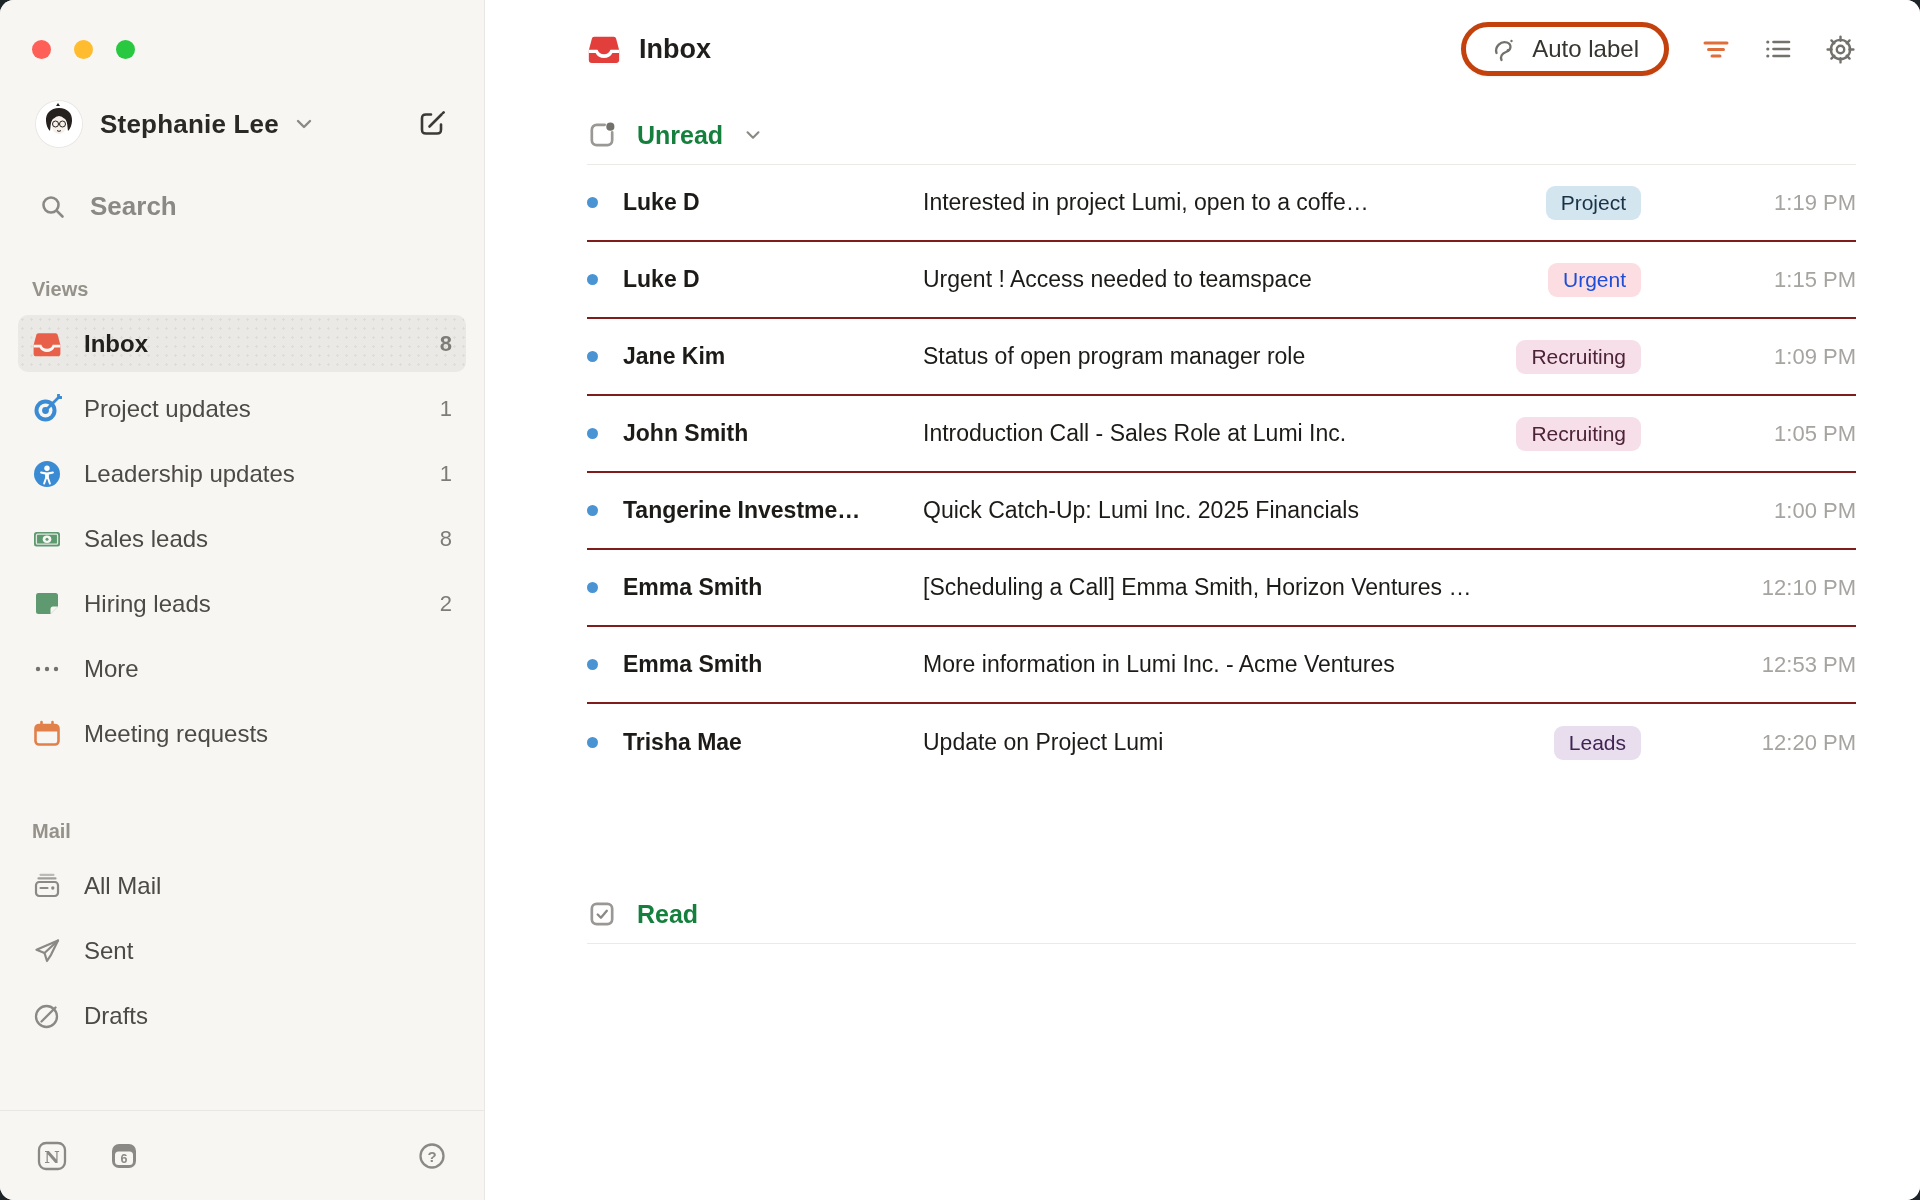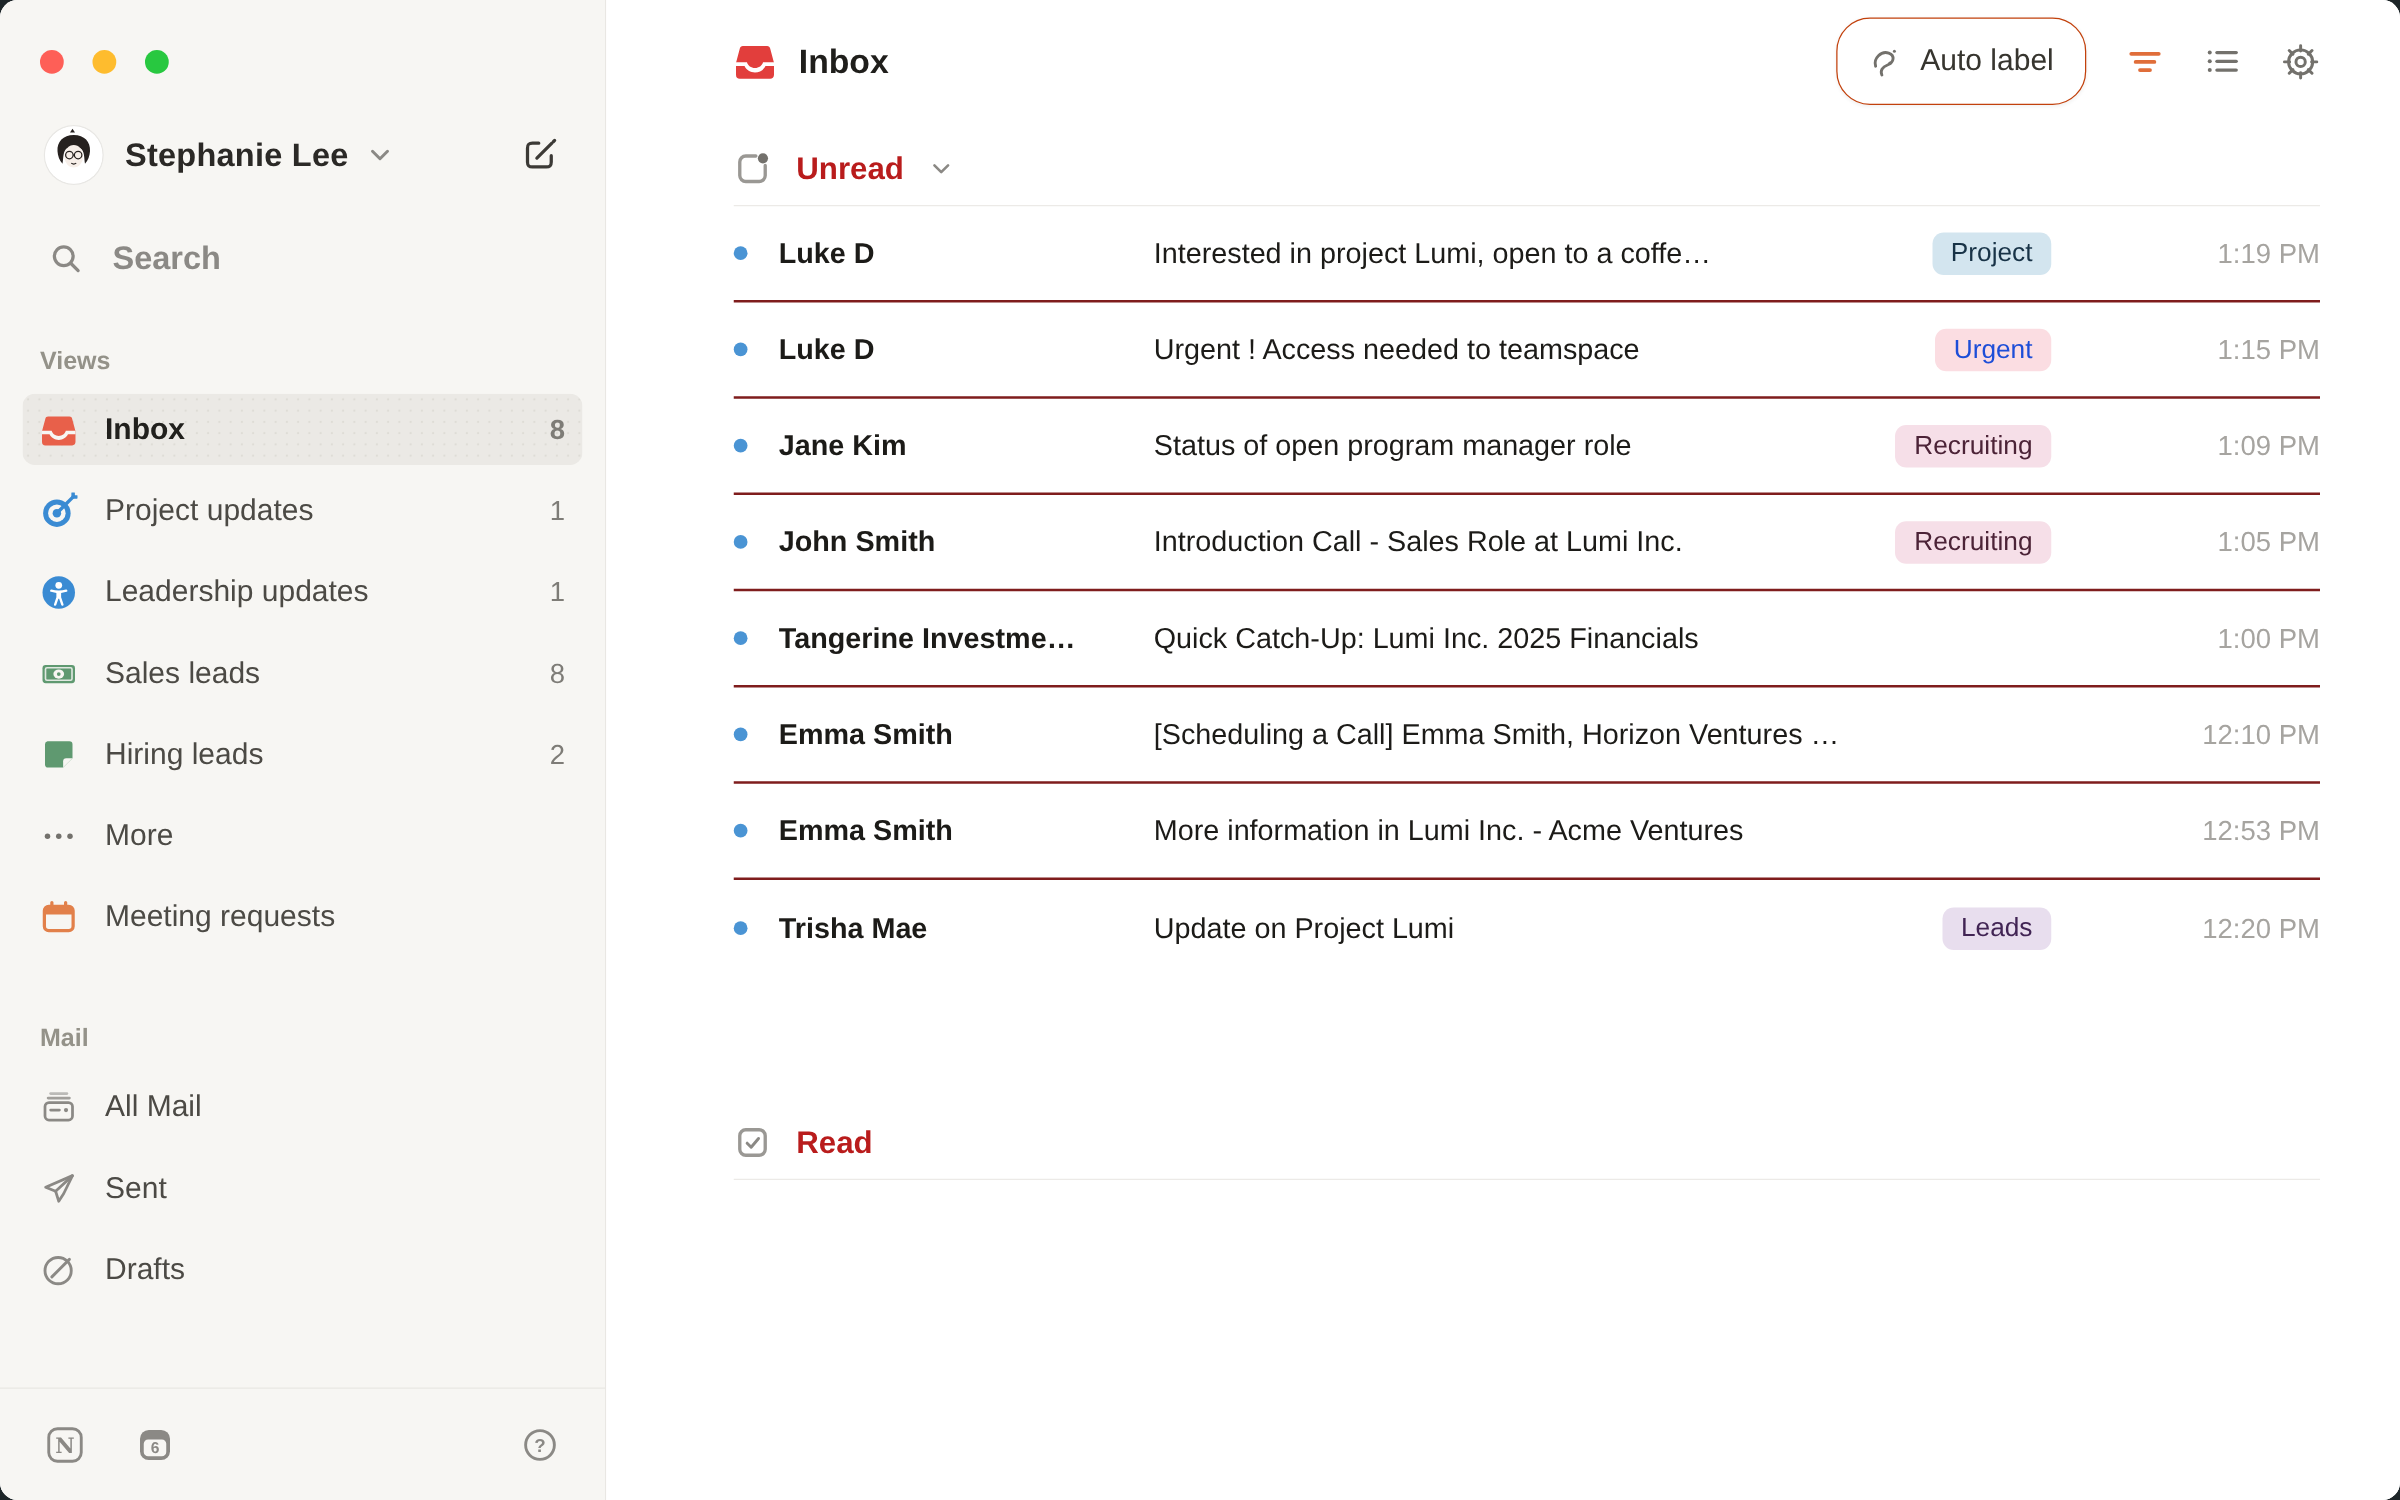--- a/index.html
+++ b/index.html
@@ -26,25 +26,25 @@
   .sidebar-bottom { margin-top:auto; border-top:1px solid #e9e7e3; height:90px; display:flex; align-items:center; padding:0 36px; gap:40px; }
   .sb-ic { display:flex; cursor:pointer; }
   .help { margin-left:auto; }
 
   
   .main { flex:1; background:#fff; display:flex; flex-direction:column; padding:0 64px 0 102px; }
   .main-header { display:flex; align-items:center; height:98px; }
   .main-title { display:flex; align-items:center; gap:18px; }
   .main-title h1 { font-size:27px; font-weight:700; color:#1f1e1b; }
   .controls { margin-left:auto; display:flex; align-items:center; gap:32px; }
-  .pill { display:flex; align-items:center; gap:13px; height:70px; border:1px solid #c2410c; border-radius:27px; padding:0 25px; background:#fff; box-shadow:0 1px 3px rgba(0,0,0,.05); font-size:24px; color:#37352f; cursor:pointer; }
+  .pill { display:flex; align-items:center; gap:13px; height:54px; border:5px solid #c2410c; border-radius:27px; padding:0 25px; background:#fff; box-shadow:0 1px 3px rgba(0,0,0,.05); font-size:24px; color:#37352f; cursor:pointer; }
   .icon-btn { display:flex; cursor:pointer; }
 
   .list-header { display:flex; align-items:center; height:58px; margin-top:8px; gap:20px; cursor:pointer; }
-  .list-header .lh-label { font-size:25px; font-weight:700; color:#b91c1c; }
+  .list-header .lh-label { font-size:25px; font-weight:700; color:#15803d; }
   .hr { border-bottom:1px solid #eceae7; }
 
   .email-row { display:flex; align-items:center; height:77px; border-bottom:2px solid #7f1d1d; cursor:pointer; }
   .email-row:last-child { border-bottom:none; }
   .dotcol { width:36px; display:flex; }
   .udot { width:11px; height:11px; border-radius:50%; background:#4a94d4; }
   .sender { width:300px; font-size:23px; font-weight:700; color:#1c1b18; white-space:nowrap; overflow:hidden; text-overflow:ellipsis; }
   .subject { flex:1; font-size:23px; font-weight:500; color:#1c1b18; white-space:nowrap; overflow:hidden; text-overflow:ellipsis; padding-right:24px; }
   .badge { height:34px; border-radius:9px; padding:0 15px; display:flex; align-items:center; font-size:21px; font-weight:500; margin-right:30px; white-space:nowrap; }
   .time { flex:0 0 185px; text-align:right; font-size:22px; color:#a6a4a0; }

